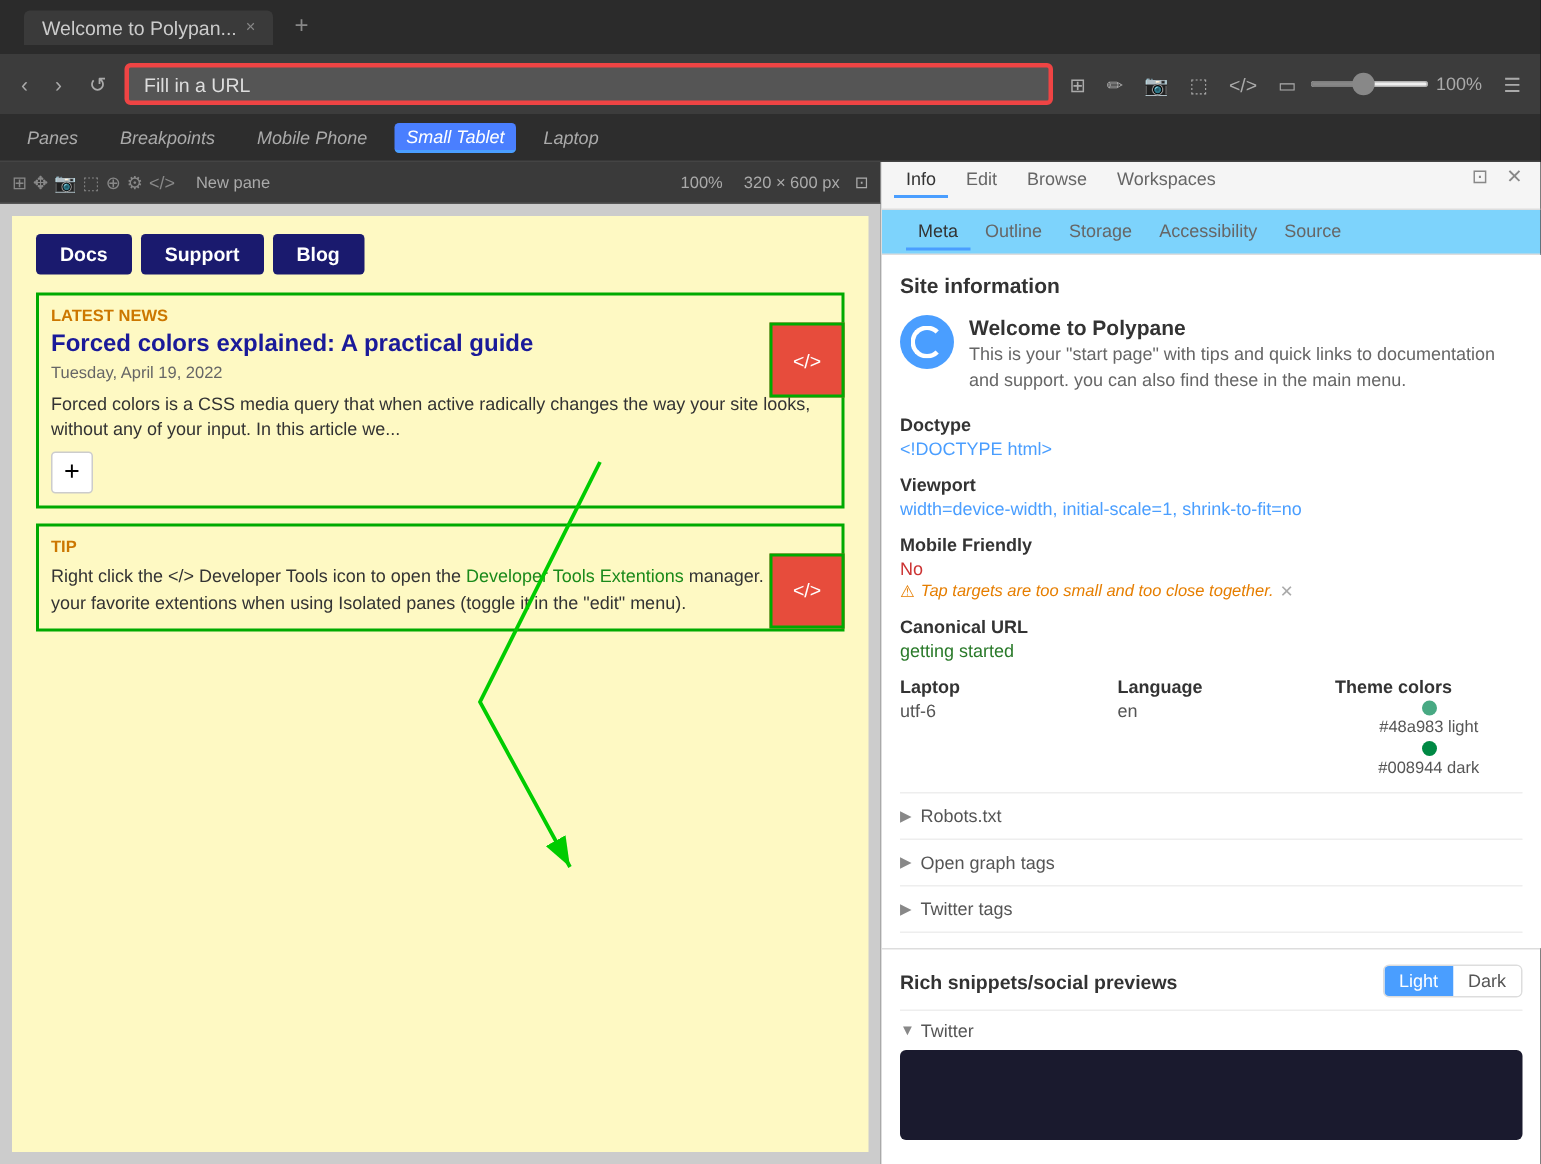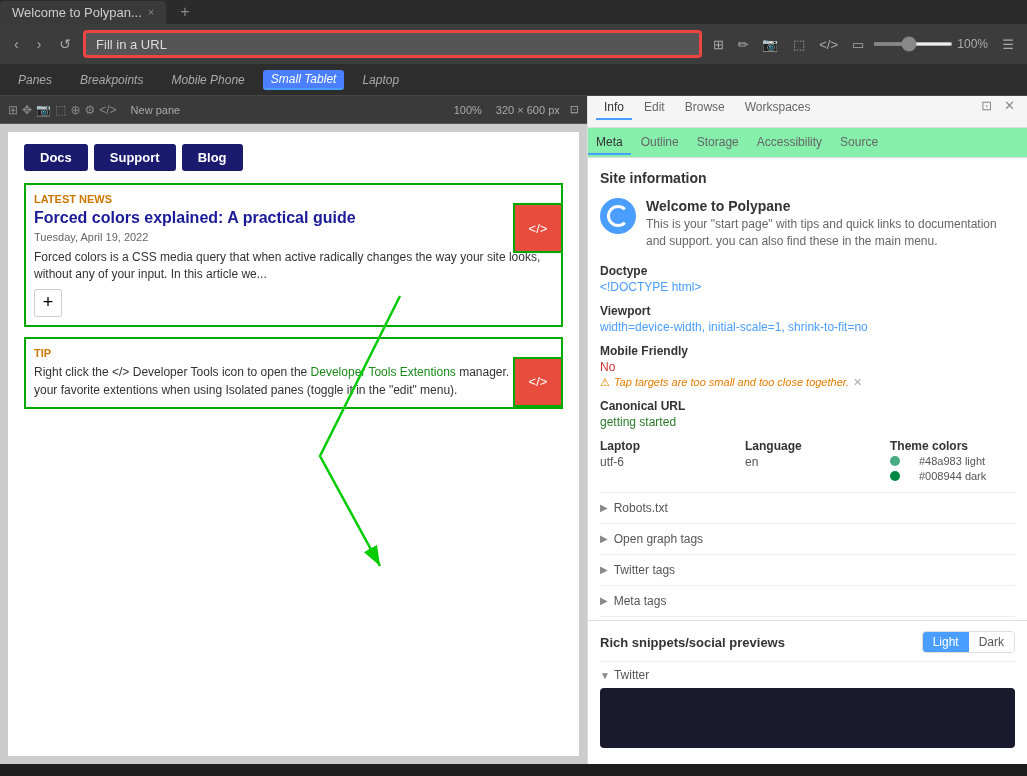--- a/index.html
+++ b/index.html
@@ -1,24 +1,24 @@
 <!DOCTYPE html>
 <html><head>
   <meta charset="utf-8">
   <style>
     * { box-sizing: border-box; margin: 0; padding: 0; }
     body { font-family: -apple-system, BlinkMacSystemFont, 'Segoe UI', sans-serif; background: #1e1e1e; width: 1027px; height: 776px; overflow: hidden; }
 
     
     .title-bar {
       background: #2b2b2b;
-      height: 24px;
-      display: flex;
-      align-items: center;
-      padding: 0 0;
+      height: 36px;
+      display: flex;
+      align-items: center;
+      padding: 0 16px;
       gap: 8px;
     }
     .title-bar-tab {
       background: #3a3a3a;
       color: #ccc;
       font-size: 13px;
       padding: 4px 12px;
       border-radius: 4px 4px 0 0;
       display: flex;
       align-items: center;
@@ -149,21 +149,21 @@
       gap: 4px;
     }
     .preview-toolbar-icon {
       color: #888;
       font-size: 12px;
       cursor: pointer;
     }
 
     
     .site-content {
-      background: #ffffff;
+      background: #fef9c3;
       font-family: -apple-system, BlinkMacSystemFont, sans-serif;
       padding: 12px 16px;
       height: 100%;
       overflow: hidden;
     }
     .site-nav-buttons {
       display: flex;
       gap: 6px;
       margin-bottom: 12px;
     }
@@ -260,23 +260,23 @@
       cursor: pointer;
       border-bottom: 2px solid transparent;
     }
     .panel-tab.active {
       color: #333;
       border-bottom: 2px solid #4a9eff;
       font-weight: 500;
     }
     .panel-tabs-row {
       display: flex;
-      padding: 0 0;
+      padding: 0 16px;
       border-bottom: 1px solid #ddd;
-      background: #86efac;
+      background: #7dd3fc;
       align-items: center;
       gap: 2px;
       height: 30px;
     }
     .panel-subtab {
       font-size: 12px;
       color: #666;
       padding: 4px 8px;
       cursor: pointer;
       border-bottom: 2px solid transparent;
@@ -387,23 +387,24 @@
     }
     .info-col { flex: 1; }
     .theme-row {
       display: flex;
       flex-direction: column;
       gap: 3px;
     }
     .theme-color-item {
       display: flex;
       align-items: center;
-      gap: 19px;
+      gap: 2px;
       font-size: 11px;
       color: #555;
+      flex-direction: column;
     }
     .color-dot {
       width: 10px;
       height: 10px;
       border-radius: 50%;
       flex-shrink: 0;
     }
     .collapsible-section {
       border-top: 1px solid #eee;
       padding: 6px 0;

